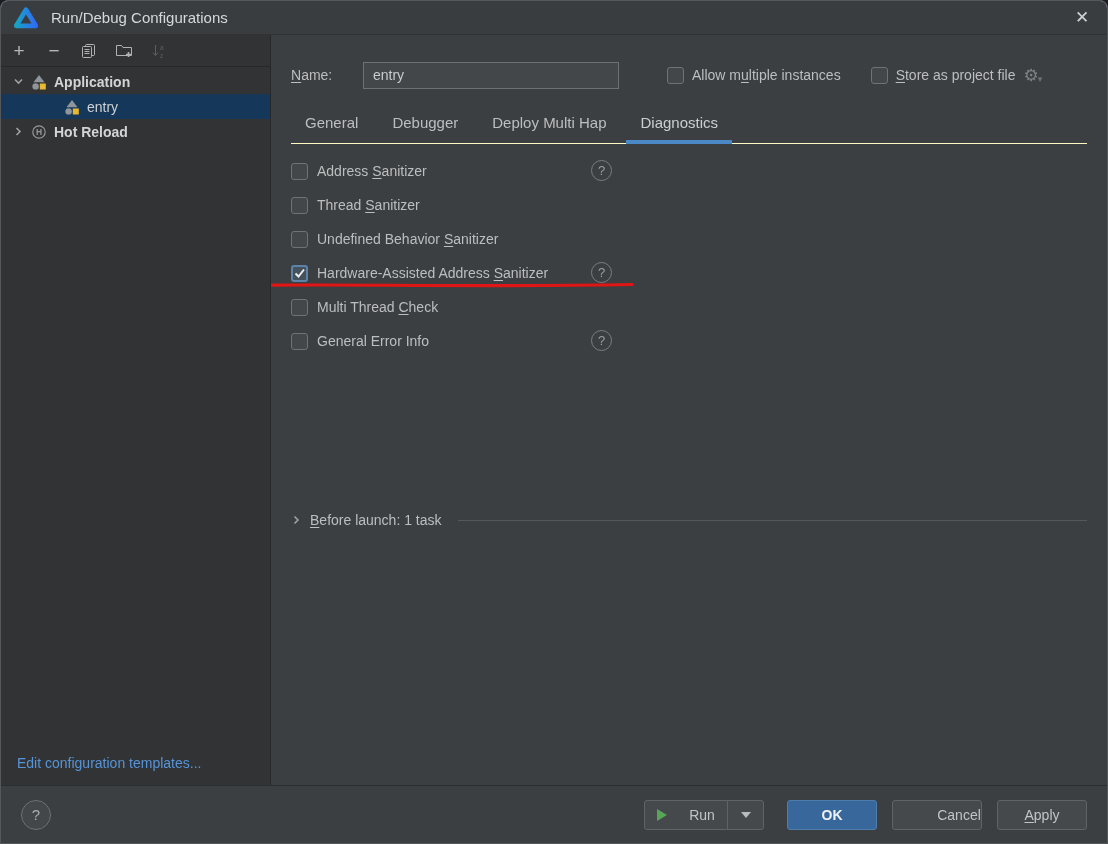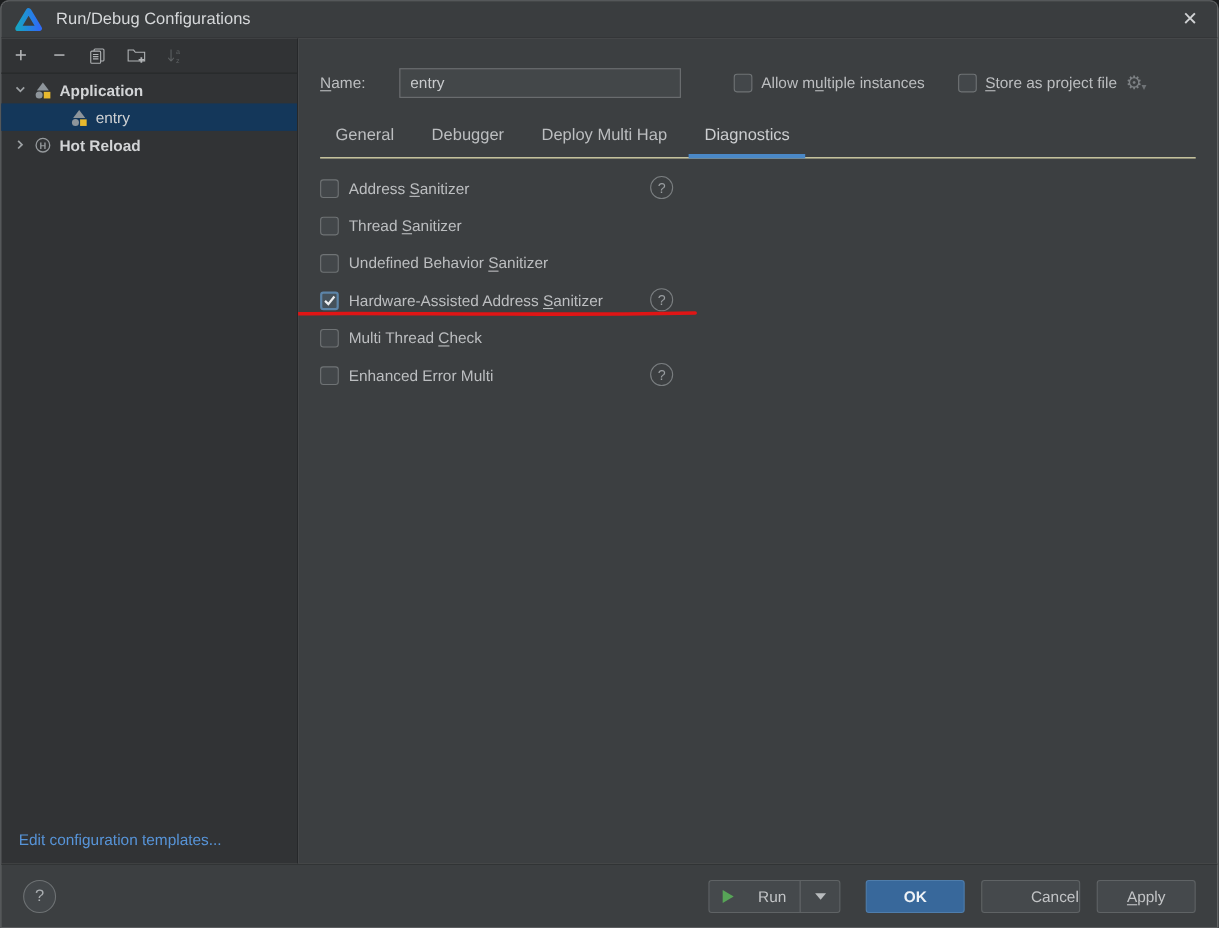--- a/index.html
+++ b/index.html
@@ -1,19 +1,19 @@
 <!DOCTYPE html>
 <html><head>
 <meta charset="utf-8">
 <style>
   html,body{margin:0;padding:0;background:#1b1d1e;}
   *{box-sizing:border-box;}
   .window{
     width:1108px;height:844px;position:relative;display:flex;flex-direction:column;
-    background:#a3a3a3;border:1px solid #55585a;border-radius:8px 8px 0 0;overflow:hidden;
+    background:#c4b5fd;border:1px solid #55585a;border-radius:8px 8px 0 0;overflow:hidden;
     font-family:"Liberation Sans",sans-serif;color:#bcbec0;
   }
   u{text-underline-offset:2px;}
   
   .titlebar{height:34px;flex:0 0 auto;background:#3a3d3f;border-bottom:1px solid #303234;
     display:flex;align-items:center;padding:0 10px 0 12px;}
   .title-text{margin-left:12px;font-size:15px;color:#d6d8da;}
   .close-btn{margin-left:auto;width:30px;height:28px;display:flex;align-items:center;justify-content:center;
     color:#d0d2d4;font-size:17px;}
   
@@ -256,26 +256,35 @@
               <span class="checkbox">
                 
               </span>
               <span>Multi Thread <u>C</u>heck</span>
             </div>
 
             <div class="opt-row">
               <span class="checkbox">
                 
               </span>
-              <span>Enhanced Error Multi</span>
+              <span>General Error Info</span>
               <span class="help">?</span>
             </div>
           </div>
         </div>
 
+        <div class="before-launch">
+          <span class="chev">
+            <svg width="12" height="12" viewBox="0 0 11 11" fill="none" stroke="#9da1a4" stroke-width="1.6">
+              <path d="M3.5 2L7 5.5L3.5 9"></path>
+              </svg>
+          </span>
+          <span><u>B</u>efore launch: 1 task</span>
+          <span class="bl-line"></span>
+        </div>
 
       </div>
     </div>
   </div>
 
   <div class="footer">
     <span class="help-btn">?</span>
     <div class="footer-buttons">
       <div class="run-group">
         <span class="btn run-main">

